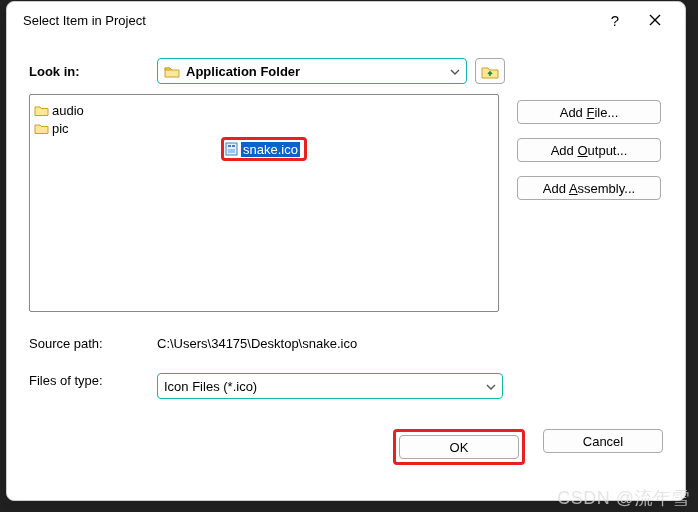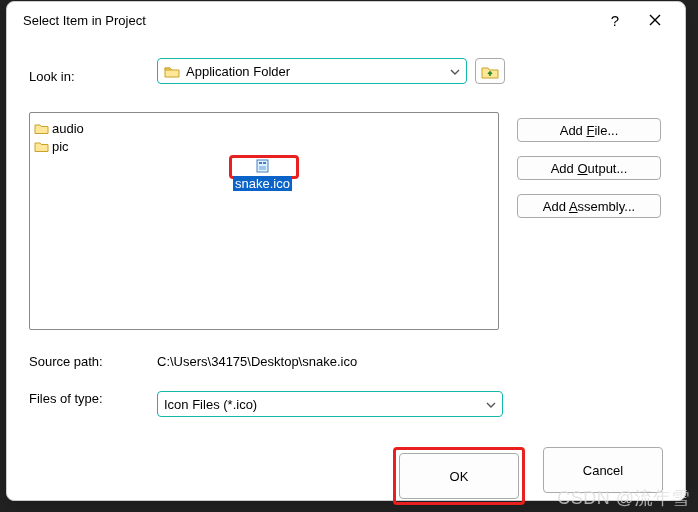--- a/index.html
+++ b/index.html
@@ -9,21 +9,21 @@
       background: #fff; border: 1px solid #ccc; border-radius: 8px;
       box-shadow: 0 4px 20px rgba(0,0,0,0.2);
     }
     .titlebar {
       display: flex; align-items: center; height: 36px; padding: 0 10px 0 16px;
     }
     .titlebar .title { flex: 1; font-size: 13px; color: #000; }
     .titlebar .help { width: 40px; text-align: center; font-size: 15px; color: #000; cursor: pointer; }
     .titlebar .close { width: 40px; text-align: center; font-size: 15px; color: #000; cursor: pointer; }
     .content { padding: 20px 22px 16px 22px; }
-    .row { display: flex; align-items: flex-end; margin-bottom: 28px; }
+    .row { display: flex; align-items: center; margin-bottom: 10px; font-weight: bold; }
     .label { width: 128px; font-size: 13px; color: #000; }
     .lookin-wrap { display: flex; flex: 1; gap: 8px; align-items: center; }
     .combo {
       display: flex; align-items: center; height: 26px; border: 1px solid #14b8a6;
       border-radius: 4px; background: #fff; padding: 0 6px; font-size: 13px;
     }
     .combo.lookin { width: 310px; }
     .combo .icon { margin-right: 6px; display:flex; align-items:center; }
     .combo .text { flex: 1; }
     .combo .chev { color: #555; font-size: 11px; }
@@ -33,37 +33,37 @@
     }
     .main-row { display: flex; gap: 18px; }
     .listbox {
       width: 470px; height: 218px; border: 1px solid #888; border-radius: 2px;
       background: #fff; padding: 6px 2px; text-align: center;
     }
     .li { display: flex; align-items: center; height: 18px; font-size: 13px; padding: 0 2px; gap: 3px; }
     .li .ficon { display:flex; align-items:center; }
     .li.selected {
       display: inline-flex; border: 3px solid #e82020; border-radius: 4px;
-      padding: 1px 4px 1px 1px; height: 24px; flex-direction: column;
+      padding: 1px 4px 1px 1px; height: 24px;
     }
     .li.selected .seltext { background: #0a63c9; color: #fff; padding: 0 2px; }
     .side-btns { display: flex; flex-direction: column; gap: 14px; padding-top: 6px; }
     .btn {
       height: 24px; min-width: 144px; border: 1px solid #aaa; border-radius: 4px;
       background: #fdfdfd; font-size: 13px; cursor: pointer; padding: 0 14px;
     }
     .bottom { margin-top: 24px; }
     .brow { display: flex; margin-bottom: 22px; }
     .brow .blabel { width: 128px; font-size: 13px; }
     .brow .bval { flex: 1; font-size: 13px; }
     .combo.ftype { flex: 1; max-width: 346px; }
     .actions { display: flex; justify-content: flex-end; gap: 18px; margin-top: 30px; }
     .ok-wrap { border: 3px solid #e82020; border-radius: 4px; padding: 3px; }
     .abtn {
-      width: 120px; height: 46px; border: 1px solid #aaa; border-radius: 4px;
+      width: 120px; height: 24px; border: 1px solid #aaa; border-radius: 4px;
       background: #fdfdfd; font-size: 13px; cursor: pointer;
     }
     .watermark {
       position: absolute; right: 8px; bottom: 2px; color: rgba(220,220,220,0.75);
       font-size: 18px; letter-spacing: 0.5px;
     }
     .underline-letter { text-decoration: underline; }
   </style>
 </head>
 <body>

